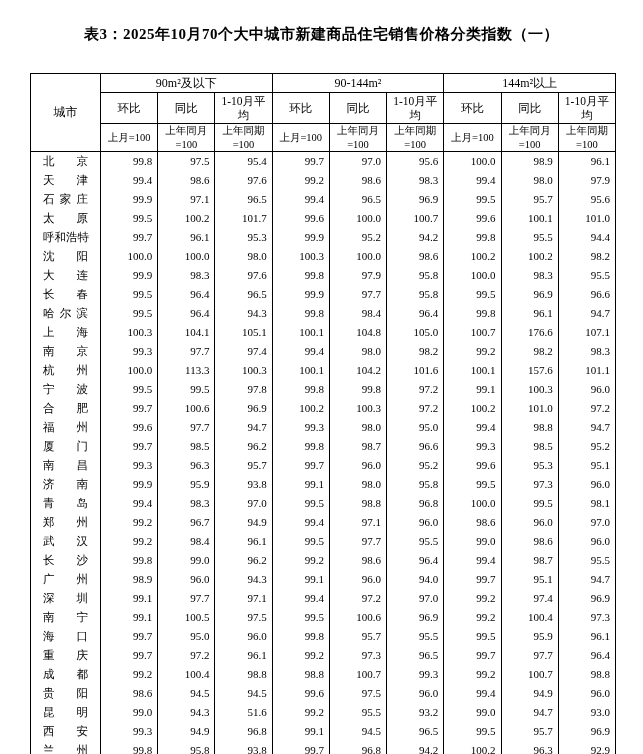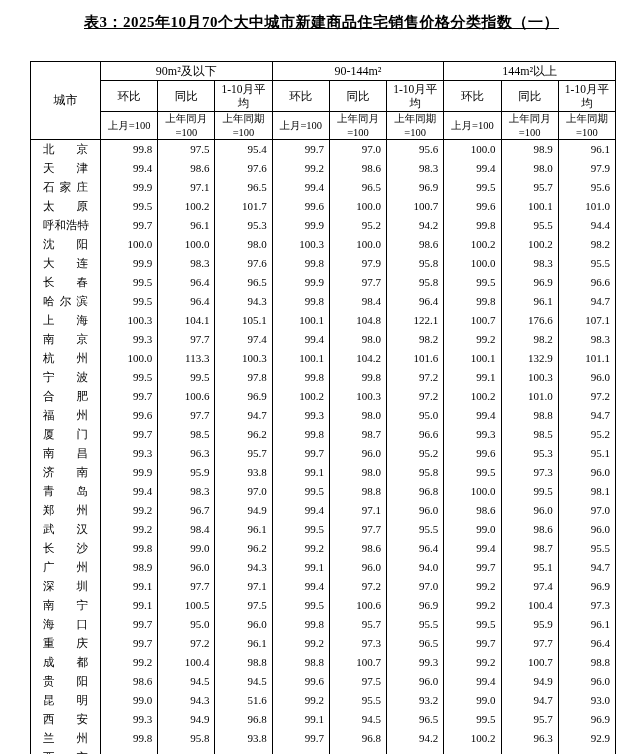--- a/index.html
+++ b/index.html
@@ -3,27 +3,26 @@
 <meta charset="utf-8">
 <title>table</title>
 <style>
   html,body{margin:0;padding:0;}
   body{
     width:643px;height:754px;background:#ffffff;color:#000;
     font-family:"Liberation Serif","DejaVu Serif",serif;
     overflow:hidden;
   }
   .title{
-    padding-top:13px;
+    padding-top:25px;
     text-align:center;
     font-size:15px;
     font-weight:bold;
     letter-spacing:0.5px;
     color:#000;
-    text-decoration:underline;
   }
   table.idx{
     margin:29px 0 0 30px;
     width:586px;
     border-collapse:collapse;
     table-layout:fixed;
     border:1px solid #000;
     border-bottom:2px solid #000;
   }
   col.city-col{width:70px;}
@@ -276,21 +275,21 @@
           <div class="cwrap">
             <span>上</span>
             <span>海</span>
           </div>
         </td>
         <td class="num">100.3</td>
         <td class="num">104.1</td>
         <td class="num">105.1</td>
         <td class="num">100.1</td>
         <td class="num">104.8</td>
-        <td class="num">122.1</td>
+        <td class="num">105.0</td>
         <td class="num">100.7</td>
         <td class="num">176.6</td>
         <td class="num">107.1</td>
       </tr>
       <tr>
         <td class="city">
           <div class="cwrap">
             <span>南</span>
             <span>京</span>
           </div>
@@ -312,21 +311,21 @@
             <span>州</span>
           </div>
         </td>
         <td class="num">100.0</td>
         <td class="num">113.3</td>
         <td class="num">100.3</td>
         <td class="num">100.1</td>
         <td class="num">104.2</td>
         <td class="num">101.6</td>
         <td class="num">100.1</td>
-        <td class="num">132.9</td>
+        <td class="num">157.6</td>
         <td class="num">101.1</td>
       </tr>
       <tr>
         <td class="city">
           <div class="cwrap">
             <span>宁</span>
             <span>波</span>
           </div>
         </td>
         <td class="num">99.5</td>

